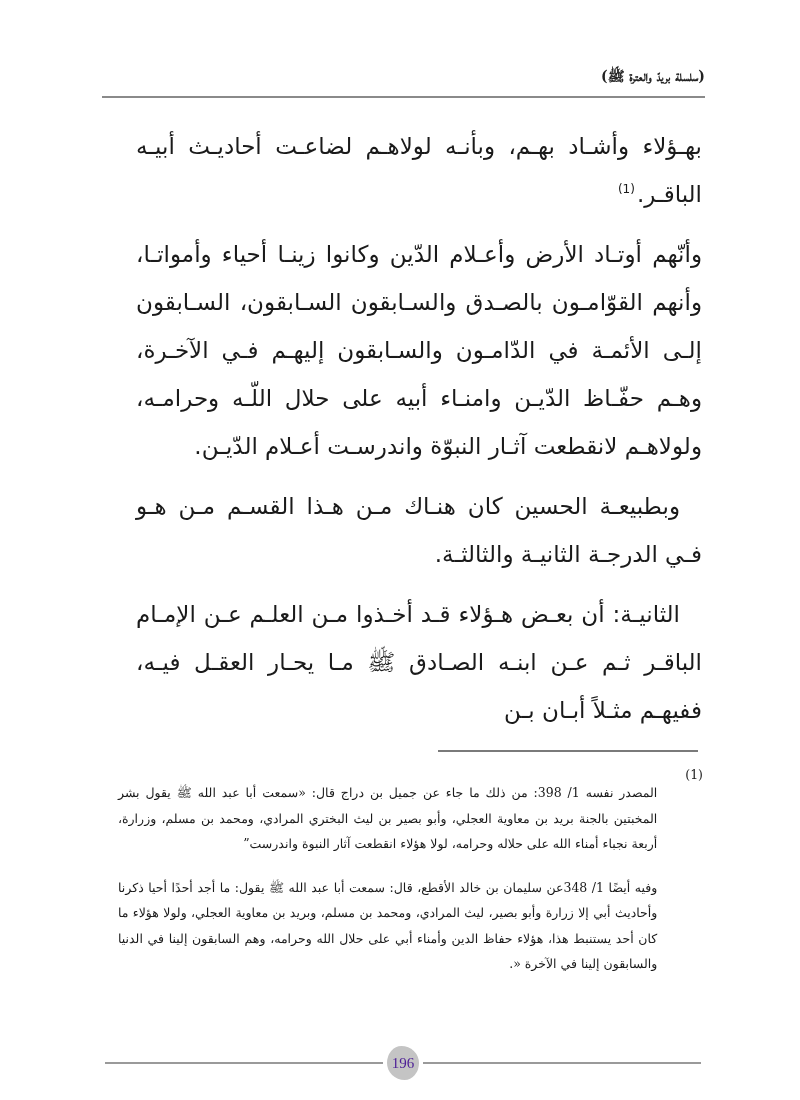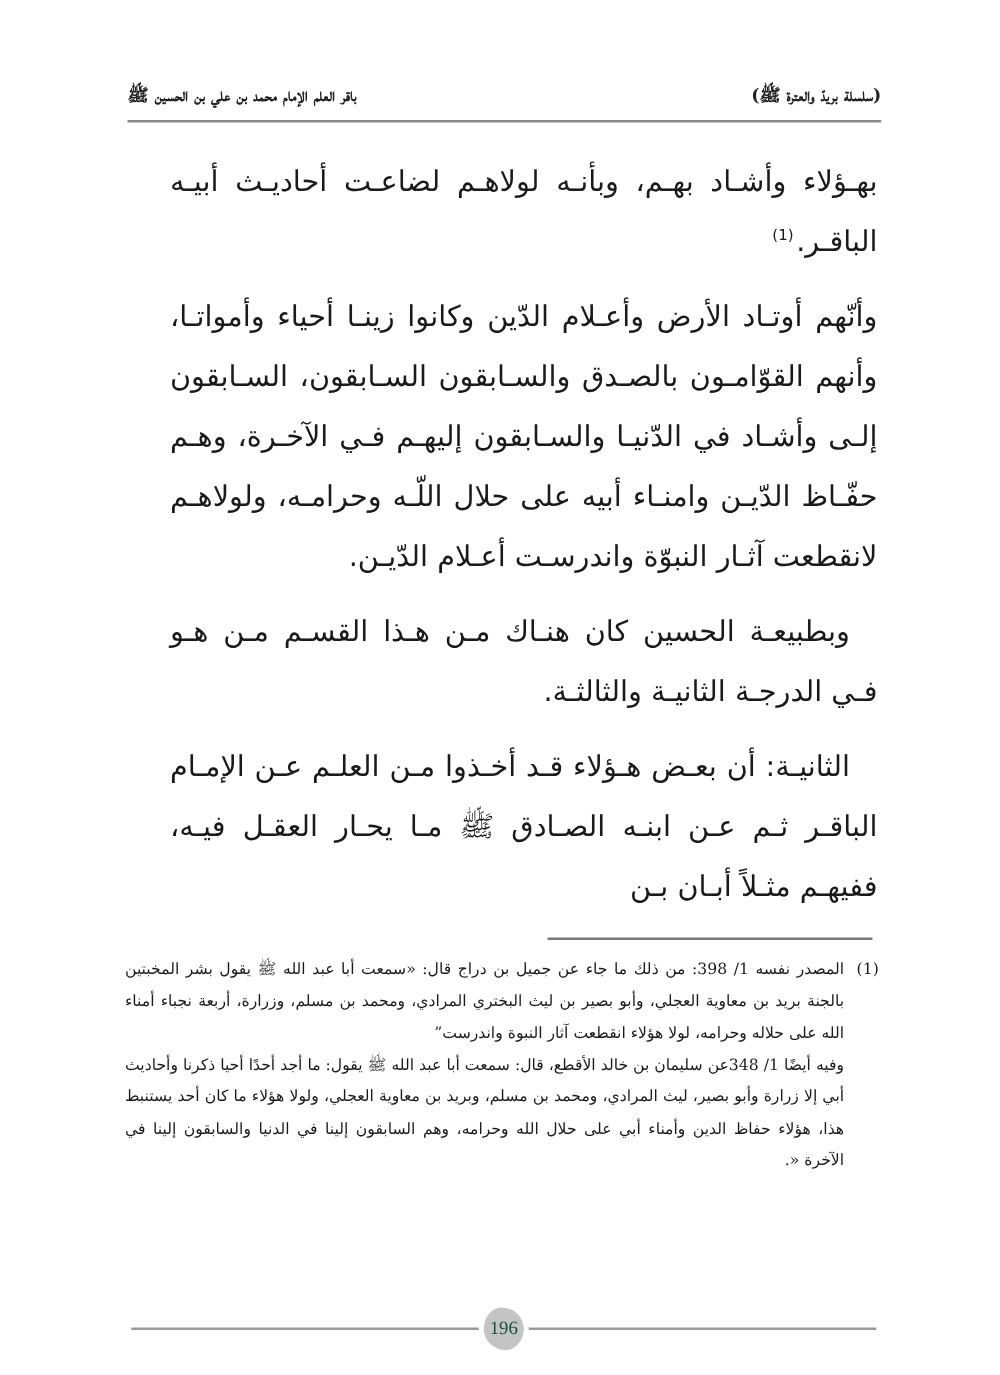--- a/index.html
+++ b/index.html
@@ -80,21 +80,21 @@
     .footnotes .fn {
       display: flex;
       flex-direction: row;
       gap: 10px;
     }
     .footnotes .fn-num {
       flex: 0 0 auto;
       white-space: nowrap;
     }
     .footnotes .fn-body { flex: 1 1 auto; }
-    .footnotes .fn-body p { margin: 0; }
+    .footnotes .fn-body p { margin: 18px; }
 
     .page-footer {
       position: absolute;
       top: 1046px;
       left: 105px;
       width: 596px;
       height: 34px;
     }
     .page-footer .rule {
       position: absolute;
@@ -111,38 +111,37 @@
       transform: translateX(-50%);
       width: 32px;
       height: 34px;
       background: #c4c4c4;
       border-radius: 45% 55% 45% 55% / 50% 50% 50% 50%;
       display: flex;
       align-items: center;
       justify-content: center;
       font-family: "Liberation Serif", serif;
       font-size: 15px;
-      color: #14532d;
+      color: #4c1d95;
       direction: ltr;
     }
   </style>
 </head>
 <body>
 
 <header class="running-header">
   <span class="series">(سلسلة بريدّ والعترة ﷺ)</span>
-  <span class="book-title">باقر العلم الإمام محمد بن علي بن الحسين ﷺ</span>
 </header>
 
 <main class="main-text">
   <p class="cont">
     <span>بهـؤلاء وأشـاد بهـم، وبأنـه لولاهـم لضاعـت أحاديـث أبيـه الباقـر.</span><sup class="fn-ref">(1)</sup>
   </p>
   <p class="cont">
-    <span>وأنّهم أوتـاد الأرض وأعـلام الدّين وكانوا زينـا أحياء وأمواتـا، وأنهم القوّامـون بالصـدق والسـابقون السـابقون، السـابقون إلـى وأشـاد في الدّنيـا والسـابقون إليهـم فـي الآخـرة، وهـم حفّـاظ الدّيـن وامنـاء أبيه على حلال اللّـه وحرامـه، ولولاهـم لانقطعت آثـار النبوّة واندرسـت أعـلام الدّيـن.</span>
+    <span>وأنّهم أوتـاد الأرض وأعـلام الدّين وكانوا زينـا أحياء وأمواتـا، وأنهم القوّامـون بالصـدق والسـابقون السـابقون، السـابقون إلـى الأئمـة في الدّامـون والسـابقون إليهـم فـي الآخـرة، وهـم حفّـاظ الدّيـن وامنـاء أبيه على حلال اللّـه وحرامـه، ولولاهـم لانقطعت آثـار النبوّة واندرسـت أعـلام الدّيـن.</span>
   </p>
   <p class="indent">
     <span>وبطبيعـة الحسين كان هنـاك مـن هـذا القسـم مـن هـو فـي الدرجـة الثانيـة والثالثـة.</span>
   </p>
   <p class="indent">
     <span class="bold-lead">الثانيـة:</span><span> أن بعـض هـؤلاء قـد أخـذوا مـن العلـم عـن الإمـام الباقـر ثـم عـن ابنـه الصـادق ﷺ مـا يحـار العقـل فيـه، ففيهـم مثـلاً أبـان بـن</span>
   </p>
 </main>
 
 <div class="footnote-rule"></div>

